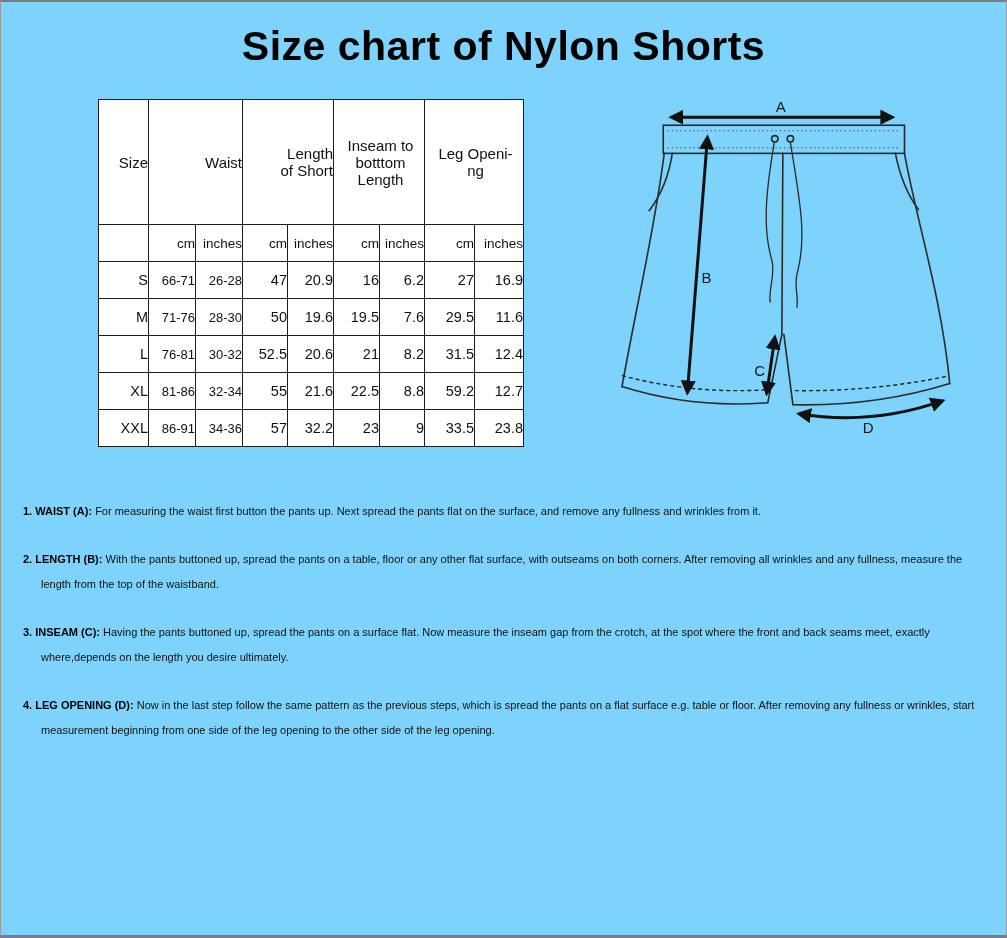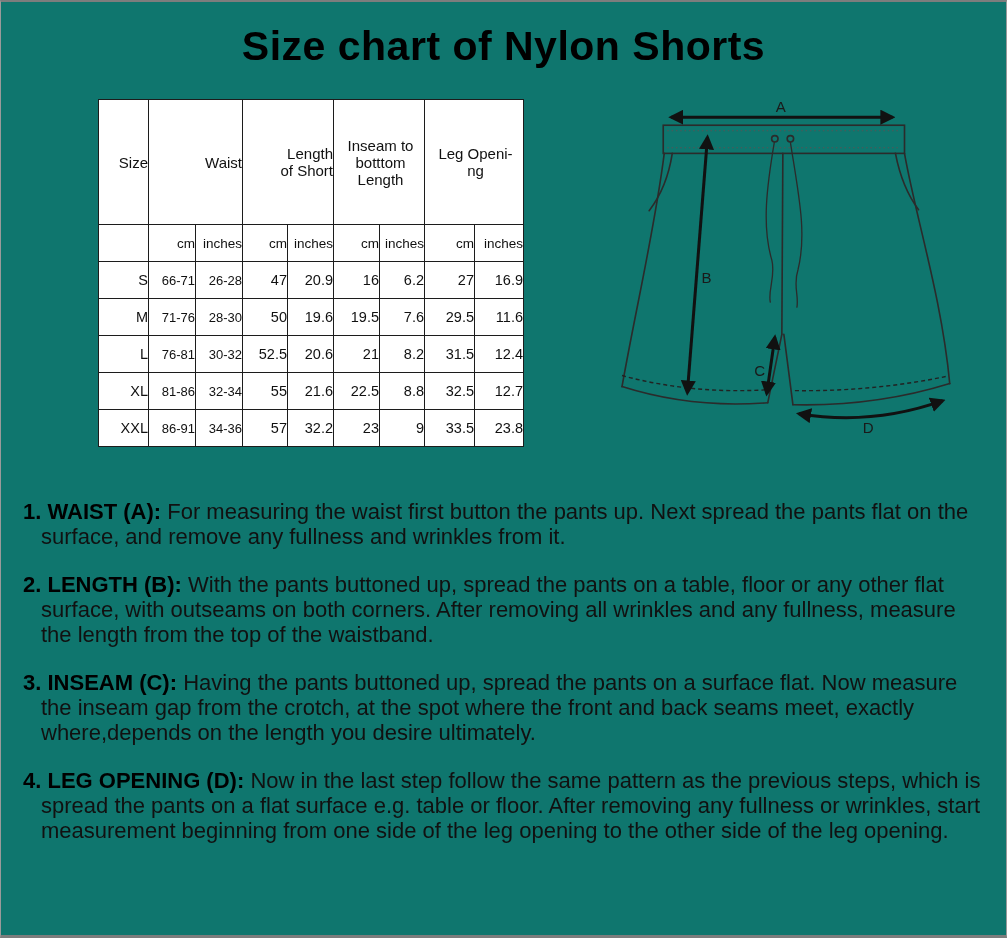--- a/index.html
+++ b/index.html
@@ -1,20 +1,20 @@
 <!DOCTYPE html>
 <html><head>
 <meta charset="utf-8">
 <style>
   html,body { margin:0; padding:0; background:#ffffff; }
   .page {
     position:relative;
     width:1007px; height:938px;
     box-sizing:border-box;
-    background:#0f766e;
+    background:#7dd3fc;
     border-left:1px solid #9a9a9a;
     border-right:1px solid #9a9a9a;
     border-top:2px solid #7d7d7d;
     border-bottom:3px solid #7d7d7d;
     font-family:"Liberation Sans", sans-serif;
     color:#1a1a1a;
     overflow:hidden;
   }
   .title {
     position:absolute; top:21px; left:0; width:100%;
@@ -48,21 +48,21 @@
   .hemdash { fill:none; stroke:#222; stroke-width:1.4; stroke-dasharray:4,3; }
   .arrow   { fill:none; stroke:#111; stroke-width:3; }
   .dlabel  { font-family:"Liberation Sans", sans-serif; font-size:15px; fill:#1a1a1a; text-anchor:middle; }
   
   .instructions {
     position:absolute; left:0; top:497px; width:100%;
     box-sizing:border-box; padding:0 16px 0 22px;
   }
   .instructions p {
     margin:0 0 23px 0;
-    font-size:22px; line-height:25px;
+    font-size:11px; line-height:25px;
     padding-left:18px; text-indent:-18px;
     color:#111;
   }
   .instructions b { font-weight:bold; color:#000; }
 </style>
 </head>
 <body>
 
 <div class="page">
 
@@ -137,21 +137,21 @@
       <td>12.4</td>
     </tr>
     <tr class="data">
       <td>XL</td>
       <td>81-86</td>
       <td>32-34</td>
       <td>55</td>
       <td>21.6</td>
       <td>22.5</td>
       <td>8.8</td>
-      <td>32.5</td>
+      <td>59.2</td>
       <td>12.7</td>
     </tr>
     <tr class="data">
       <td>XXL</td>
       <td>86-91</td>
       <td>34-36</td>
       <td>57</td>
       <td>32.2</td>
       <td>23</td>
       <td>9</td>

